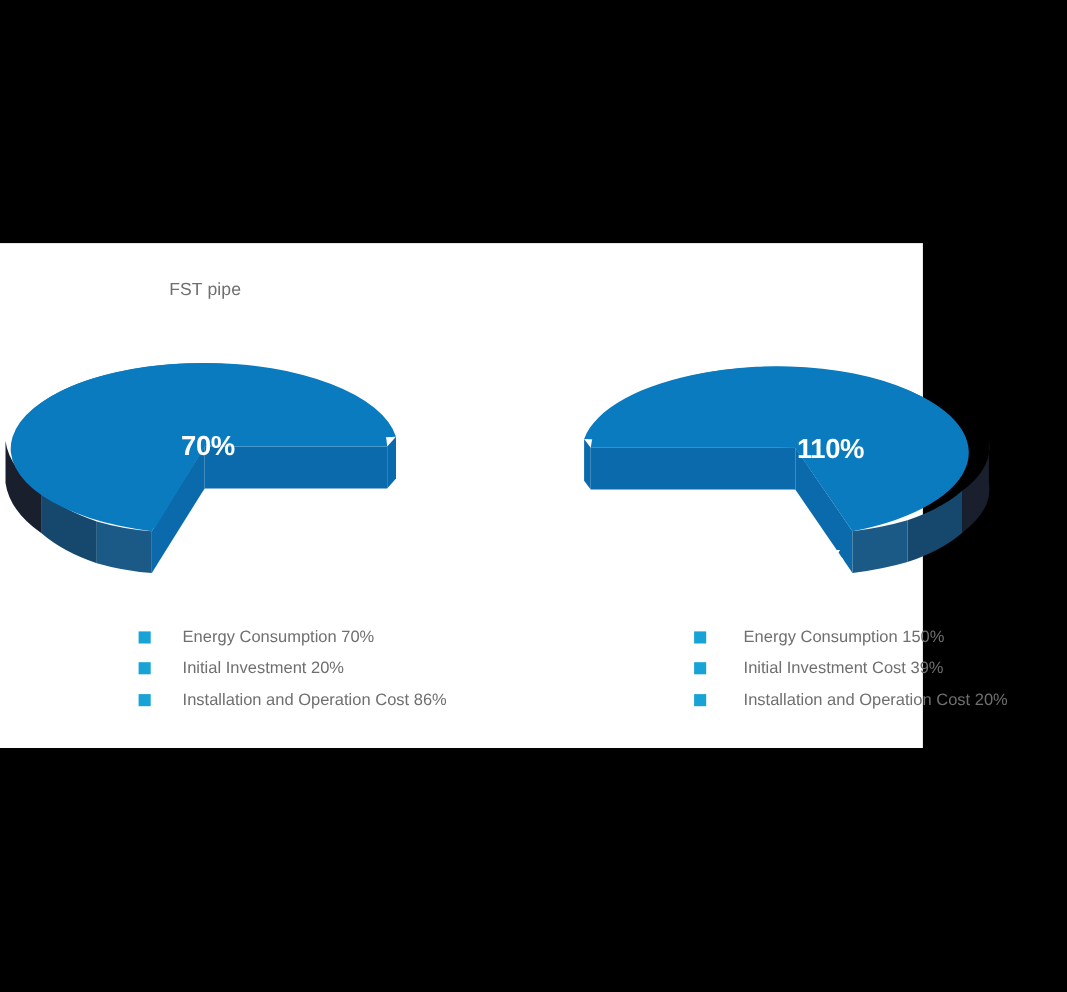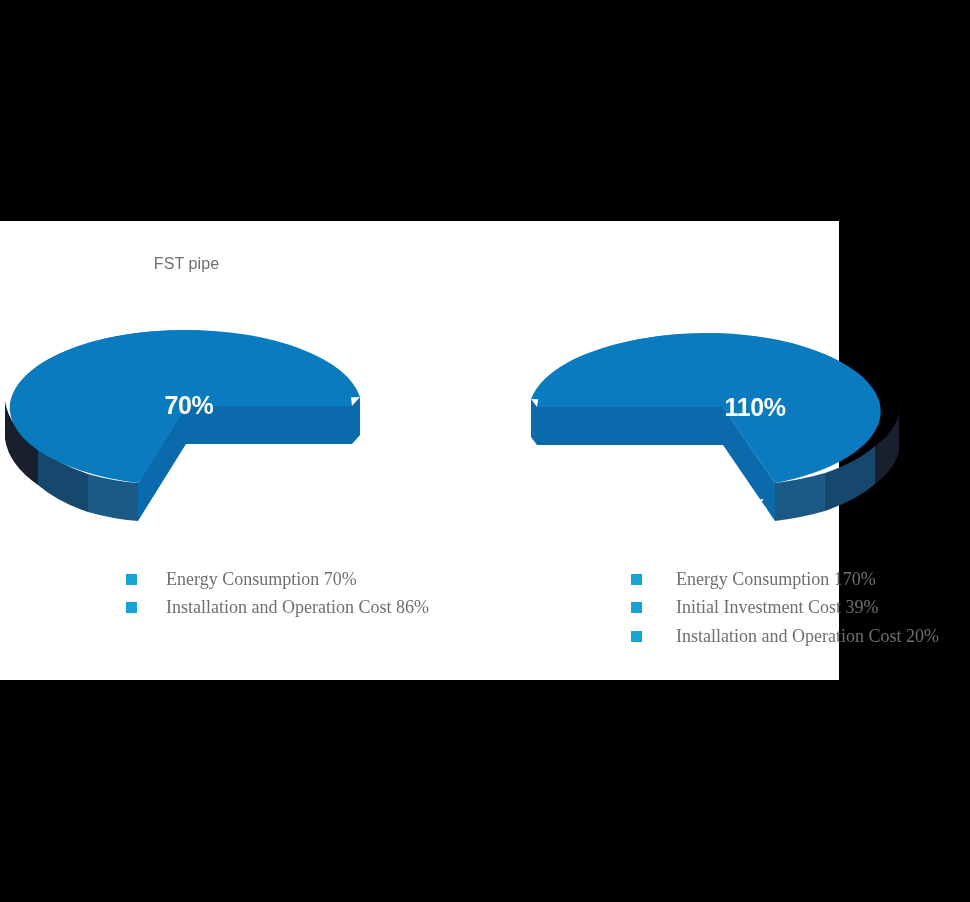--- a/index.html
+++ b/index.html
@@ -83,23 +83,23 @@
     align-items: center;
     height: 28.5px;
   }
   .legend-swatch {
     width: 11px;
     height: 11px;
     flex: 0 0 11px;
     background: #17A3D6;
   }
   .legend-text {
-    font-size: 18px;
+    font-size: 15px;
     color: #6f6f6f;
-    font-family: Liberation Serif, serif;
+    font-family: Liberation Sans, sans-serif;
     white-space: nowrap;
   }
   #col-left .legend  { padding-left: 126px; }
   #col-right .legend { padding-left: 146px; }
   #col-left .legend-text  { margin-left: 29px; }
   #col-right .legend-text { margin-left: 34px; }
 </style>
 </head>
 <body>
 
@@ -164,20 +164,24 @@
         </svg>
       </div>
 
       <div class="legend">
         <div class="legend-row">
           <span class="legend-swatch" style="background: rgb(23, 163, 214);"></span>
           <span class="legend-text" style="color: rgb(111, 111, 111);">Energy Consumption 70%</span>
         </div>
         <div class="legend-row">
           <span class="legend-swatch" style="background: rgb(23, 163, 214);"></span>
+          <span class="legend-text" style="color: rgb(111, 111, 111);">Initial Investment 20%</span>
+        </div>
+        <div class="legend-row">
+          <span class="legend-swatch" style="background: rgb(23, 163, 214);"></span>
           <span class="legend-text" style="color: rgb(111, 111, 111);">Installation and Operation Cost 86%</span>
         </div>
       </div>
     </div>
 
     <div class="chart-col" id="col-right">
 
 
       <div class="pie-wrap">
         <svg width="485" height="250" viewBox="0 0 485 250">
@@ -218,21 +222,21 @@
 
           <text class="slice-label" x="270" y="127">110%</text>
           <text class="slice-label" x="139" y="212">20%</text>
           <text class="slice-label" x="258" y="228">10%</text>
         </svg>
       </div>
 
       <div class="legend">
         <div class="legend-row">
           <span class="legend-swatch" style="background: rgb(23, 163, 214);"></span>
-          <span class="legend-text" style="color: rgb(111, 111, 111);">Energy Consumption 170%</span>
+          <span class="legend-text" style="color: rgb(111, 111, 111);">Energy Consumption 150%</span>
         </div>
         <div class="legend-row">
           <span class="legend-swatch" style="background: rgb(23, 163, 214);"></span>
           <span class="legend-text" style="color: rgb(111, 111, 111);">Initial Investment Cost 39%</span>
         </div>
         <div class="legend-row">
           <span class="legend-swatch" style="background: rgb(23, 163, 214);"></span>
           <span class="legend-text" style="color: rgb(111, 111, 111);">Installation and Operation Cost 20%</span>
         </div>
       </div>

